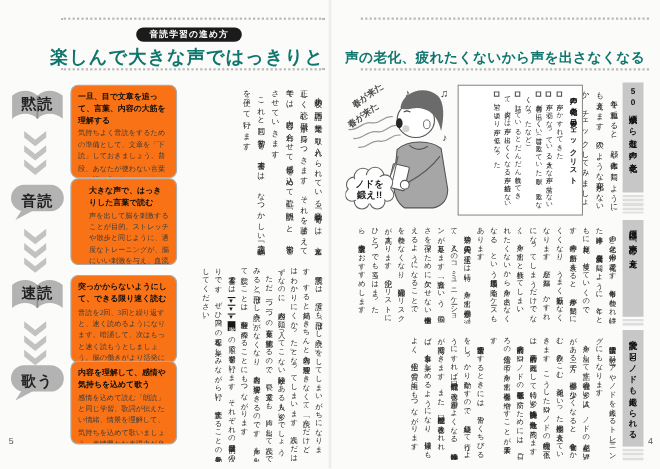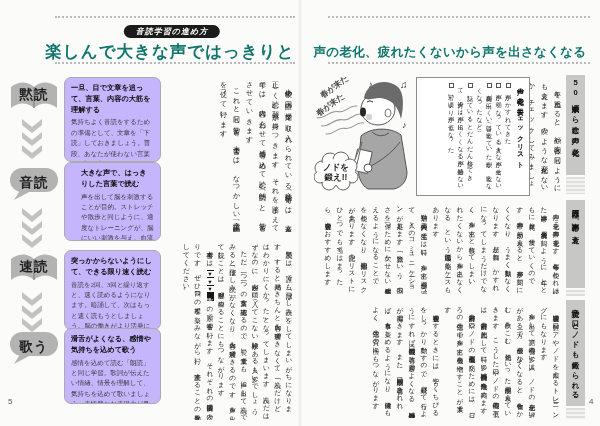--- a/index.html
+++ b/index.html
@@ -15,36 +15,36 @@
     background:linear-gradient(90deg, rgba(0,0,0,0) 0%, rgba(0,0,0,0.07) 50%, rgba(0,0,0,0) 100%); }
 
   .dotline { position:absolute; height:0; border-top:2px dotted #b9b9b9; }
   .left .dotline { left:55px; width:240px; }
   .right .dotline { left:28px; width:262px; }
   .dl-top { top:16px; } .dl-bottom { top:62px; }
 
   .badge { position:absolute; top:25px; transform:translateX(-50%);
     background:#1b1b1b; color:#fff; font-size:8px; font-weight:bold;
     line-height:13px; padding:0 12px; border-radius:7px; letter-spacing:1px; white-space:nowrap; }
-  .left .badge { left:172px;font-style:italic; } .right .badge { left:152px; }
+  .left .badge { left:172px; } .right .badge { left:152px; }
 
   .title { position:absolute; text-align:center; font-weight:bold; color:#0f766e;
     font-family:"Liberation Serif","DejaVu Serif",serif; white-space:nowrap; }
   .left .title { top:41px; left:42px; width:256px; font-size:16.5px; letter-spacing:1px; }
   .right .title { top:44px; left:0; width:300px; font-size:12.5px; letter-spacing:0.3px; }
 
   
   .step-icon { position:absolute; left:8px; width:52px; height:36px; }
   .step-icon svg { position:absolute; left:0; top:0; }
   .step-label { position:absolute; left:50%; top:46%; transform:translate(-50%,-50%);
     font-size:13.5px; font-weight:bold; color:#222; letter-spacing:1px; white-space:nowrap; }
   #si1{ top:78px; } #si2{ top:166px; } #si3{ top:250px; } #si4{ top:330px; }
   .chevrons { position:absolute; left:21px; width:22px; height:42px; }
   #cv1{ top:118px; } #cv2{ top:207px; } #cv3{ top:291px; }
-  .stepbox { position:absolute; left:64px; width:97px; background:#c4b5fd;
+  .stepbox { position:absolute; left:64px; width:97px; background:#f97316;
     border:1px solid #ababab; border-radius:7px; padding:5px 6px 4px; overflow:hidden; }
   #sb1{ top:77px; height:85px; } #sb2{ top:162px; height:79px;padding-left:16px; }
   #sb3{ top:250px; height:80px;font-family:Liberation Serif, serif; } #sb4{ top:328px; height:76px; }
   .step-heading { font-size:7.2px; font-weight:bold; line-height:1.5; color:#0d0d0d; }
   .step-body { font-size:6.5px; line-height:1.6; color:#3a3a3a; margin-top:2px; }
 
   
   .vtext { writing-mode:vertical-rl; text-orientation:upright; overflow:hidden; }
   .vtext p { margin:0; text-indent:1em; }
 
@@ -156,21 +156,21 @@
     </div>
 
     <div class="step-icon" id="si4">
       <svg width="52" height="36" viewBox="0 0 52 36">
         <rect x="2" y="2" width="48" height="24" rx="12" fill="#b3b3b3"></rect>
         <path d="M13,23 L6,34 L23,25 Z" fill="#b3b3b3"></path>
       </svg>
       <span class="step-label">歌う</span>
     </div>
     <div class="stepbox" id="sb4">
-      <div class="step-heading">滑舌がよくなる、感情や気持ちを込めて歌う</div>
+      <div class="step-heading">内容を理解して、感情や気持ちを込めて歌う</div>
       <div class="step-body">感情を込めて読む「朗読」と同じ学習。歌詞が伝えたい情緒、情景を理解して、気持ちを込めて歌いましょう。表情豊かな表現力が身につきます。</div>
     </div>
 
     <div class="vtext lp-block1">
       <p>小学校の国語の授業で取り入れられている「音読学習」では、文章を正しく読む習慣が身につきます。それを踏まえて高学年では、内容に合わせて感情を込めて読む「朗読」へと、学習を発展させていきます。</p>
       <p>これと同じ学習を、本書では、なつかしい「童謡・唱歌」を使って行います。</p>
     </div>
     <div class="vtext lp-block2">
       <p>黙読では、誰でも「飛ばし読み」をしてしまいがちになります。すると結局、きちんと内容を理解できなくて、「読んだけど、文章はわかりにくかった」となってしまいます。読んだはずなのに、内容が頭に入ってこない経験がある人も多いでしょう。</p>
       <p>ただ、一つ一つの言葉を確認するので、長い文章でも、声に出して読んでみると「飛ばし読み」がなくなり、内容を理解できるのです。声を出して読むことは、理解を深めることにもつながります。</p>

